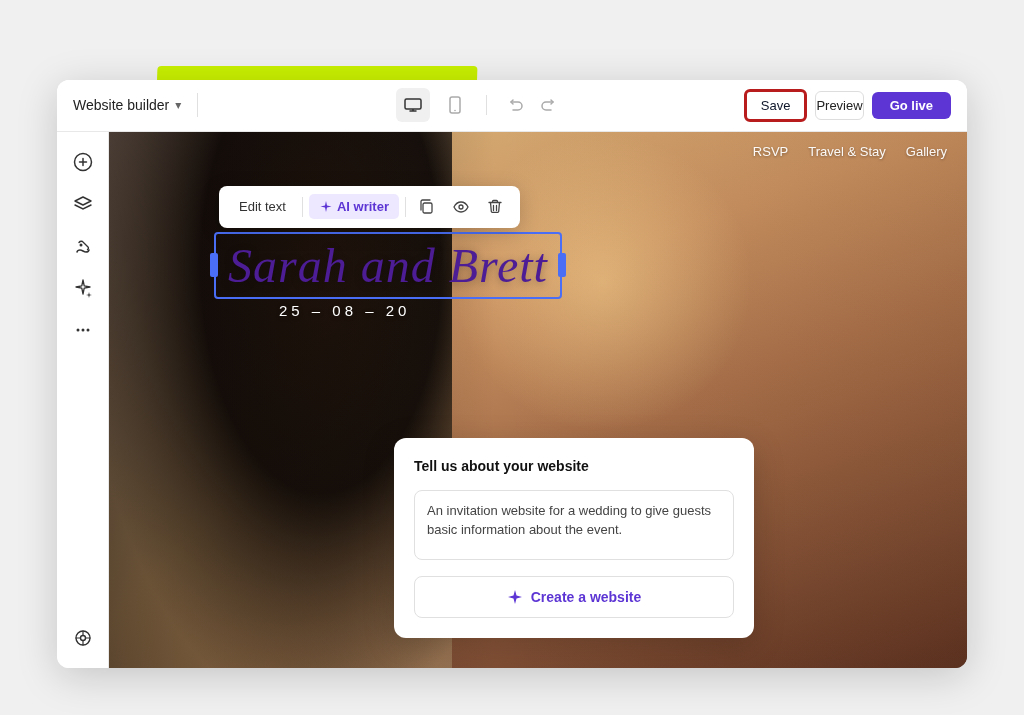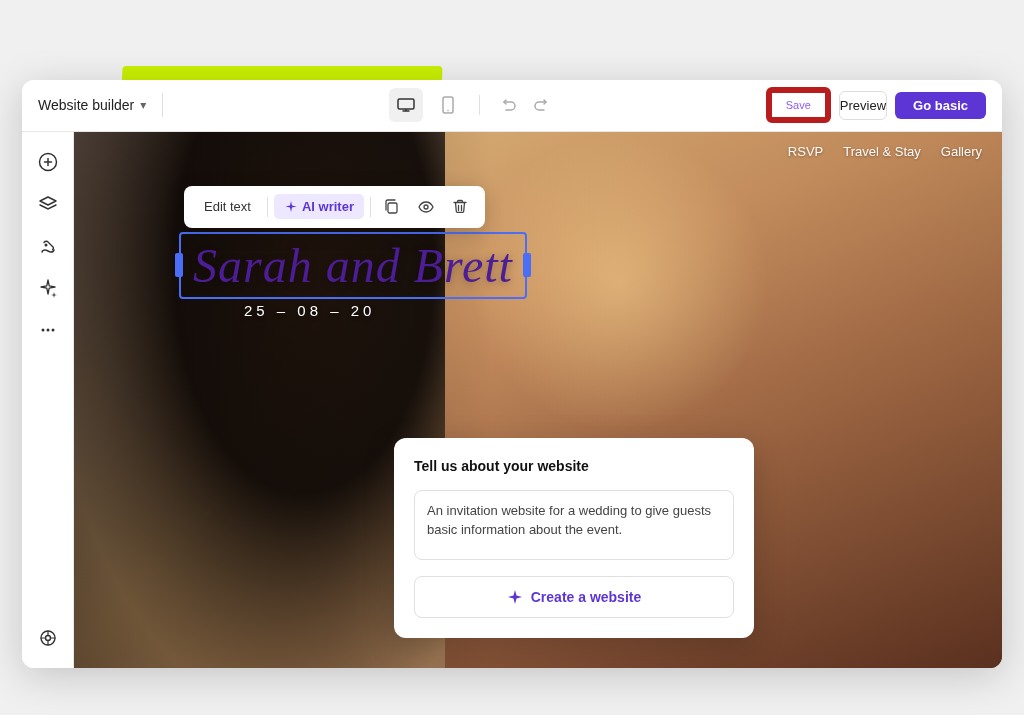--- a/index.html
+++ b/index.html
@@ -10,21 +10,21 @@
       align-items: center;
       justify-content: center;
       min-height: 100vh;
       width: 1024px;
       height: 715px;
       overflow: hidden;
     }
 
     .outer-wrapper {
       position: relative;
-      width: 980px;
+      width: 910px;
       height: 620px;
     }
 
     
     .deco-top-left {
       position: absolute;
       top: 18px;
       left: 100px;
       width: 320px;
       height: 28px;
@@ -130,28 +130,28 @@
       align-items: center;
       justify-content: center;
       border-radius: 4px;
     }
     .toolbar-right {
       display: flex;
       align-items: center;
       gap: 8px;
     }
     .btn-save {
-      border: 6px solid #b91c1c;
+      border: 3px solid #b91c1c;
       background: #fff;
       border-radius: 6px;
       padding: 6px 14px;
-      font-size: 11px;
+      font-size: 13px;
       font-weight: 500;
       cursor: pointer;
-      color: #8b5cf6;
+      color: #0f172a;
     }
     .btn-preview {
       border: 1px solid #ddd;
       background: #fff;
       border-radius: 6px;
       padding: 6px 0;
       font-size: 13px;
       font-weight: 500;
       cursor: pointer;
       color: #222;
@@ -458,21 +458,21 @@
             <svg width="16" height="16" viewBox="0 0 16 16" fill="none">
               <path d="M13 5H6C3.8 5 2 6.8 2 9C2 11.2 3.8 13 6 13H11" stroke="#aaa" stroke-width="1.5" stroke-linecap="round"></path>
               <path d="M11 3L13 5L11 7" stroke="#aaa" stroke-width="1.5" stroke-linecap="round" stroke-linejoin="round"></path>
             </svg>
           </button>
         </div>
       </div>
       <div class="toolbar-right">
         <button class="btn-save">Save</button>
         <button class="btn-preview">Preview</button>
-        <button class="btn-golive">Go basic</button>
+        <button class="btn-golive">Go live</button>
       </div>
     </div>
 
     <div class="main-area">
 
       <div class="sidebar">
         <div class="sidebar-icon">
           <svg width="20" height="20" viewBox="0 0 20 20" fill="none">
             <circle cx="10" cy="10" r="8.5" stroke="#333" stroke-width="1.5"></circle>
             <path d="M10 6.5v7M6.5 10h7" stroke="#333" stroke-width="1.5" stroke-linecap="round"></path>

